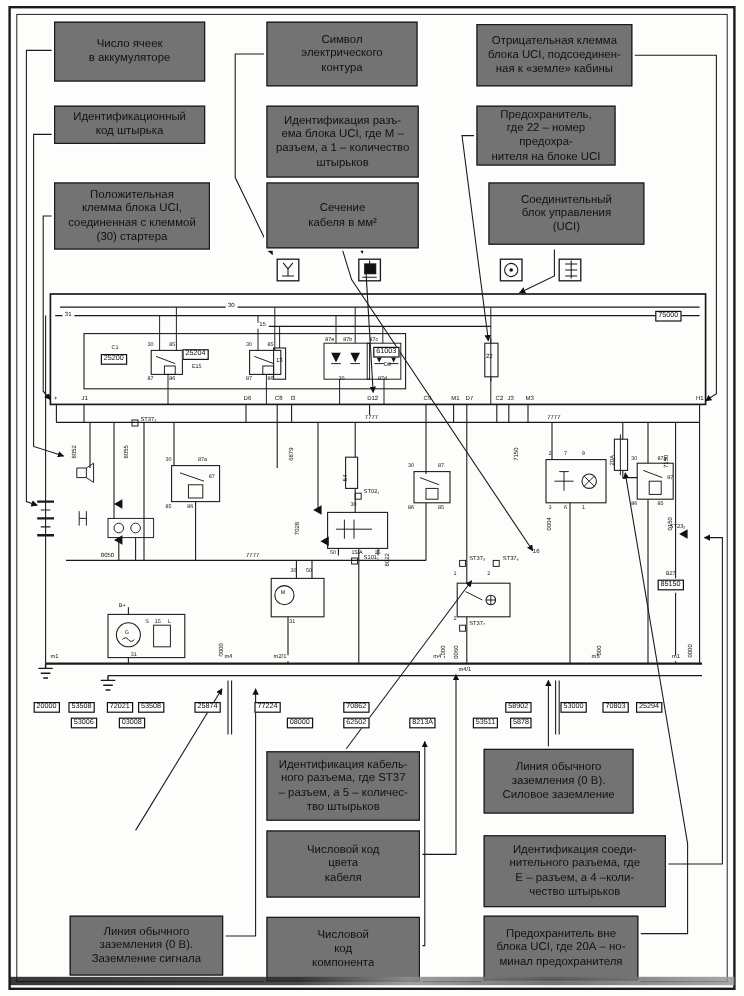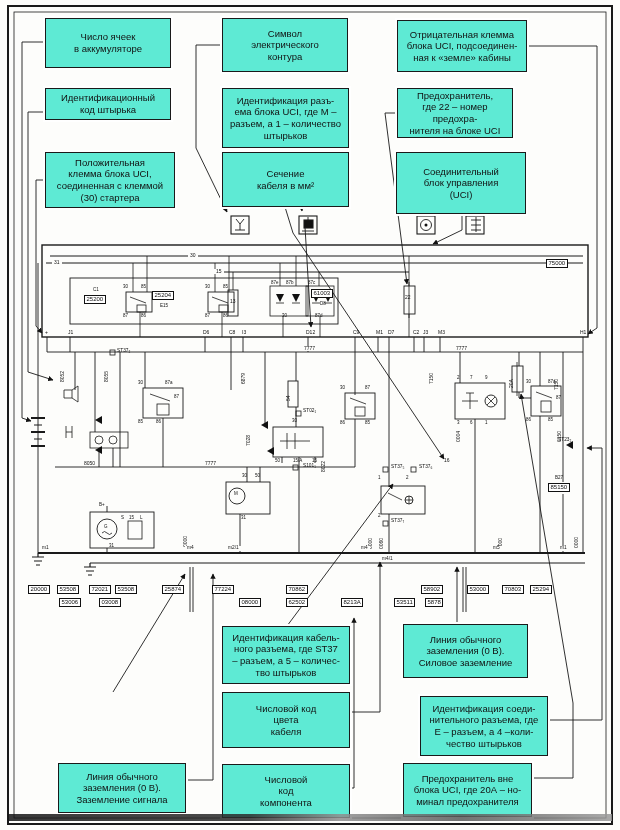--- a/index.html
+++ b/index.html
@@ -1,19 +1,19 @@
 <!DOCTYPE html>
 <html><head>
 <meta charset="utf-8">
 <style>
   html,body{margin:0;padding:0;background:#e8e8e8}
   .page{position:relative;width:620px;height:830px;background:#fdfdfb;
         font-family:"Liberation Sans","DejaVu Sans",sans-serif;color:#111;overflow:hidden}
   svg.ov{position:absolute;left:0;top:0}
-  .callout{position:absolute;border:1.3px solid #1a1a1a;background:#5eead4;
+  .callout{position:absolute;border:1.3px solid #1a1a1a;background:#737373;
            display:flex;align-items:center;justify-content:center;text-align:center;
            white-space:pre-line;font-size:9.5px;line-height:1.22;padding:2px;
            box-sizing:border-box;box-shadow:0 0 0 2px #fff}
   .sl{position:absolute;font-size:5px;line-height:1;white-space:nowrap}
   .t45{font-size:4.5px}
   .t48{font-size:4.8px}
   .bg{background:#fdfdfb;padding:0 2px}
   .cb{position:absolute;border:1px solid #111;font-size:6px;line-height:1.15;
       padding:0 1.5px;background:#fff;white-space:nowrap}
   .rv{transform:rotate(-90deg);transform-origin:left top}
@@ -351,40 +351,40 @@
 штырьков</div>
 <div class="callout" style="left:397px;top:88px;width:116px;height:50px">Предохранитель,
 где 22 – номер предохра-
 нителя на блоке UCI</div>
 <div class="callout" style="left:45px;top:152px;width:130px;height:56px">Положительная
 клемма блока UCI,
 соединенная с клеммой
 (30) стартера</div>
 <div class="callout" style="left:222px;top:152px;width:127px;height:55px">Сечение
 кабеля в мм²</div>
-<div class="callout" style="left:396px;top:152px;width:130px;height:62px">Соединительный
+<div class="callout" style="left:407px;top:152px;width:130px;height:52px">Соединительный
 блок управления
 (UCI)</div>
 <div class="callout" style="left:58px;top:763px;width:128px;height:50px">Линия обычного
 заземления (0 В).
 Заземление сигнала</div>
 <div class="callout" style="left:222px;top:626px;width:128px;height:58px">Идентификация кабель-
 ного разъема, где ST37
 – разъем, а 5 – количес-
 тво штырьков</div>
 <div class="callout" style="left:222px;top:692px;width:128px;height:56px">Числовой код
 цвета
 кабеля</div>
 <div class="callout" style="left:222px;top:764px;width:128px;height:54px">Числовой
 код
 компонента</div>
 <div class="callout" style="left:403px;top:624px;width:125px;height:54px">Линия обычного
 заземления (0 В).
 Силовое заземление</div>
-<div class="callout" style="left:420px;top:696px;width:128px;height:60px">Идентификация соеди-
+<div class="callout" style="left:403px;top:696px;width:152px;height:60px">Идентификация соеди-
 нительного разъема, где
 Е – разъем, а 4 –коли-
 чество штырьков</div>
 <div class="callout" style="left:403px;top:763px;width:129px;height:54px">Предохранитель вне
 блока UCI, где 20А – но-
 минал предохранителя</div>
 
 <div class="edge"></div>
 </div>
 

